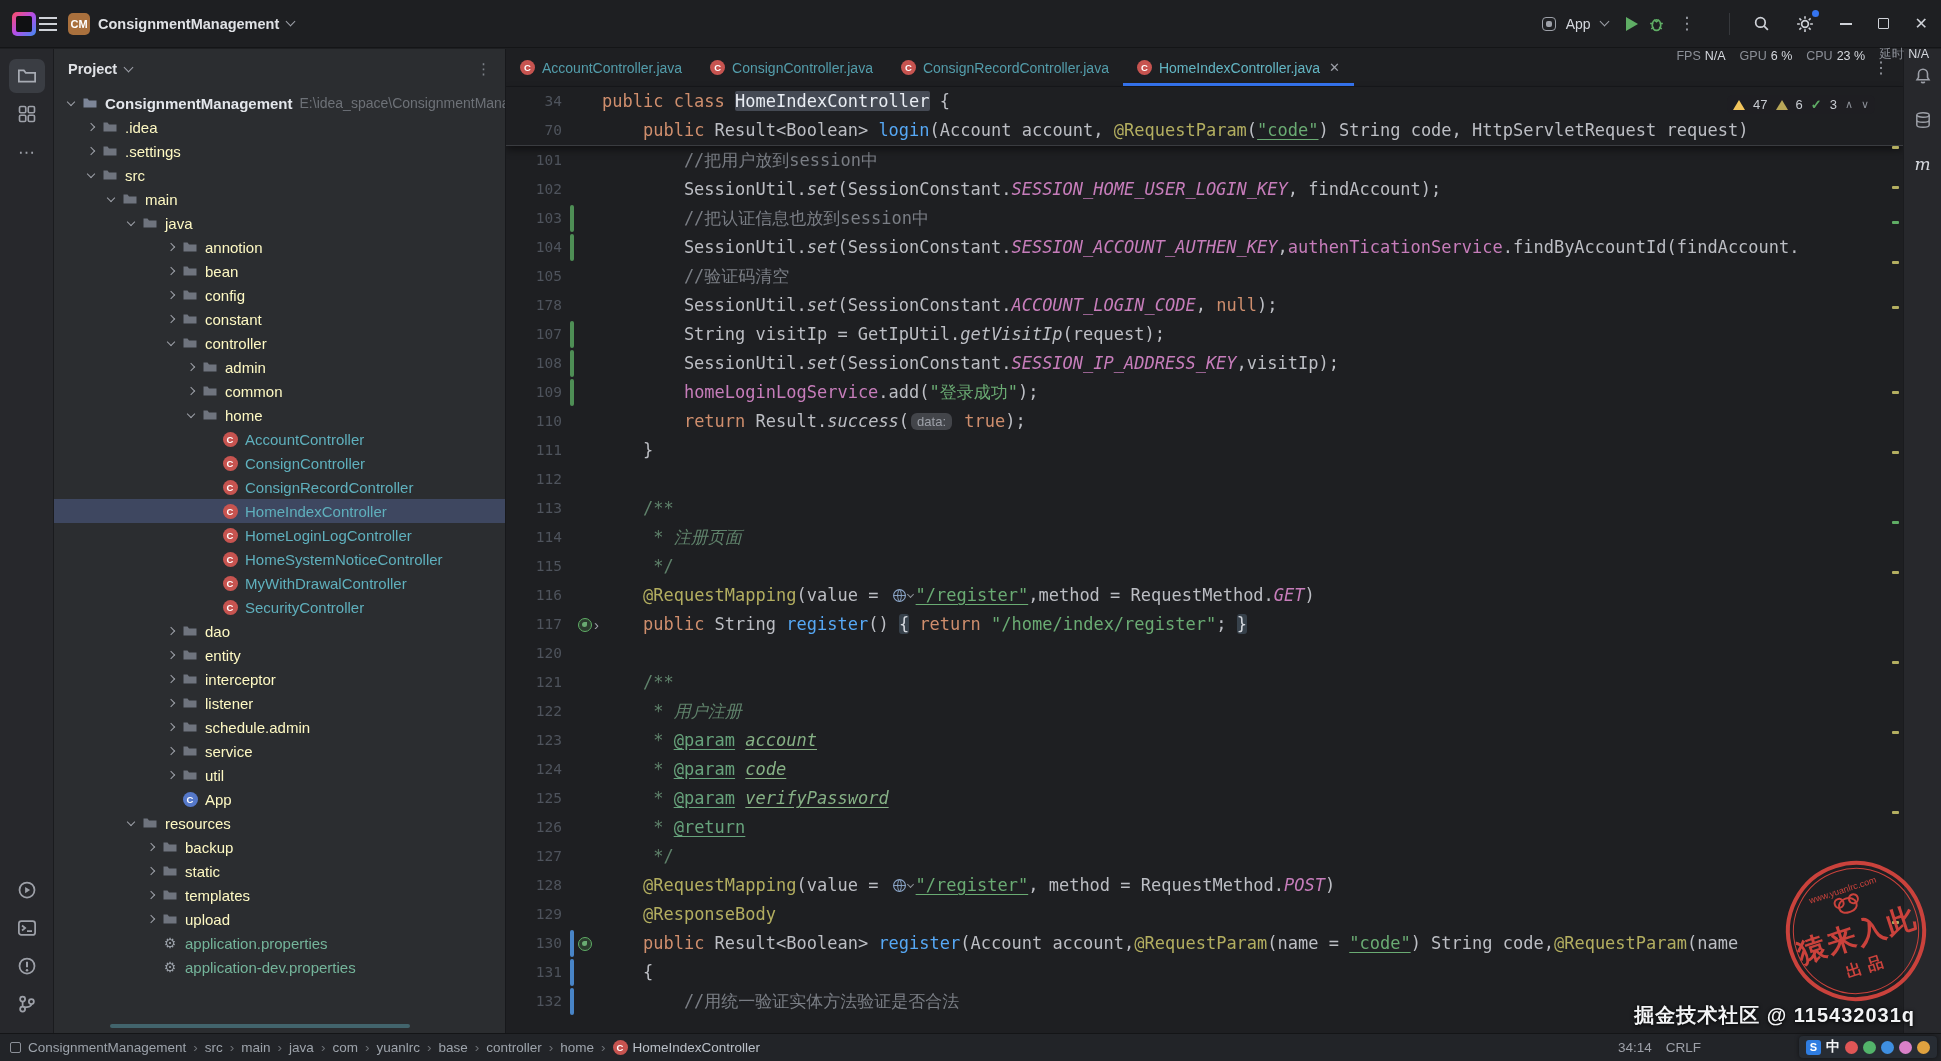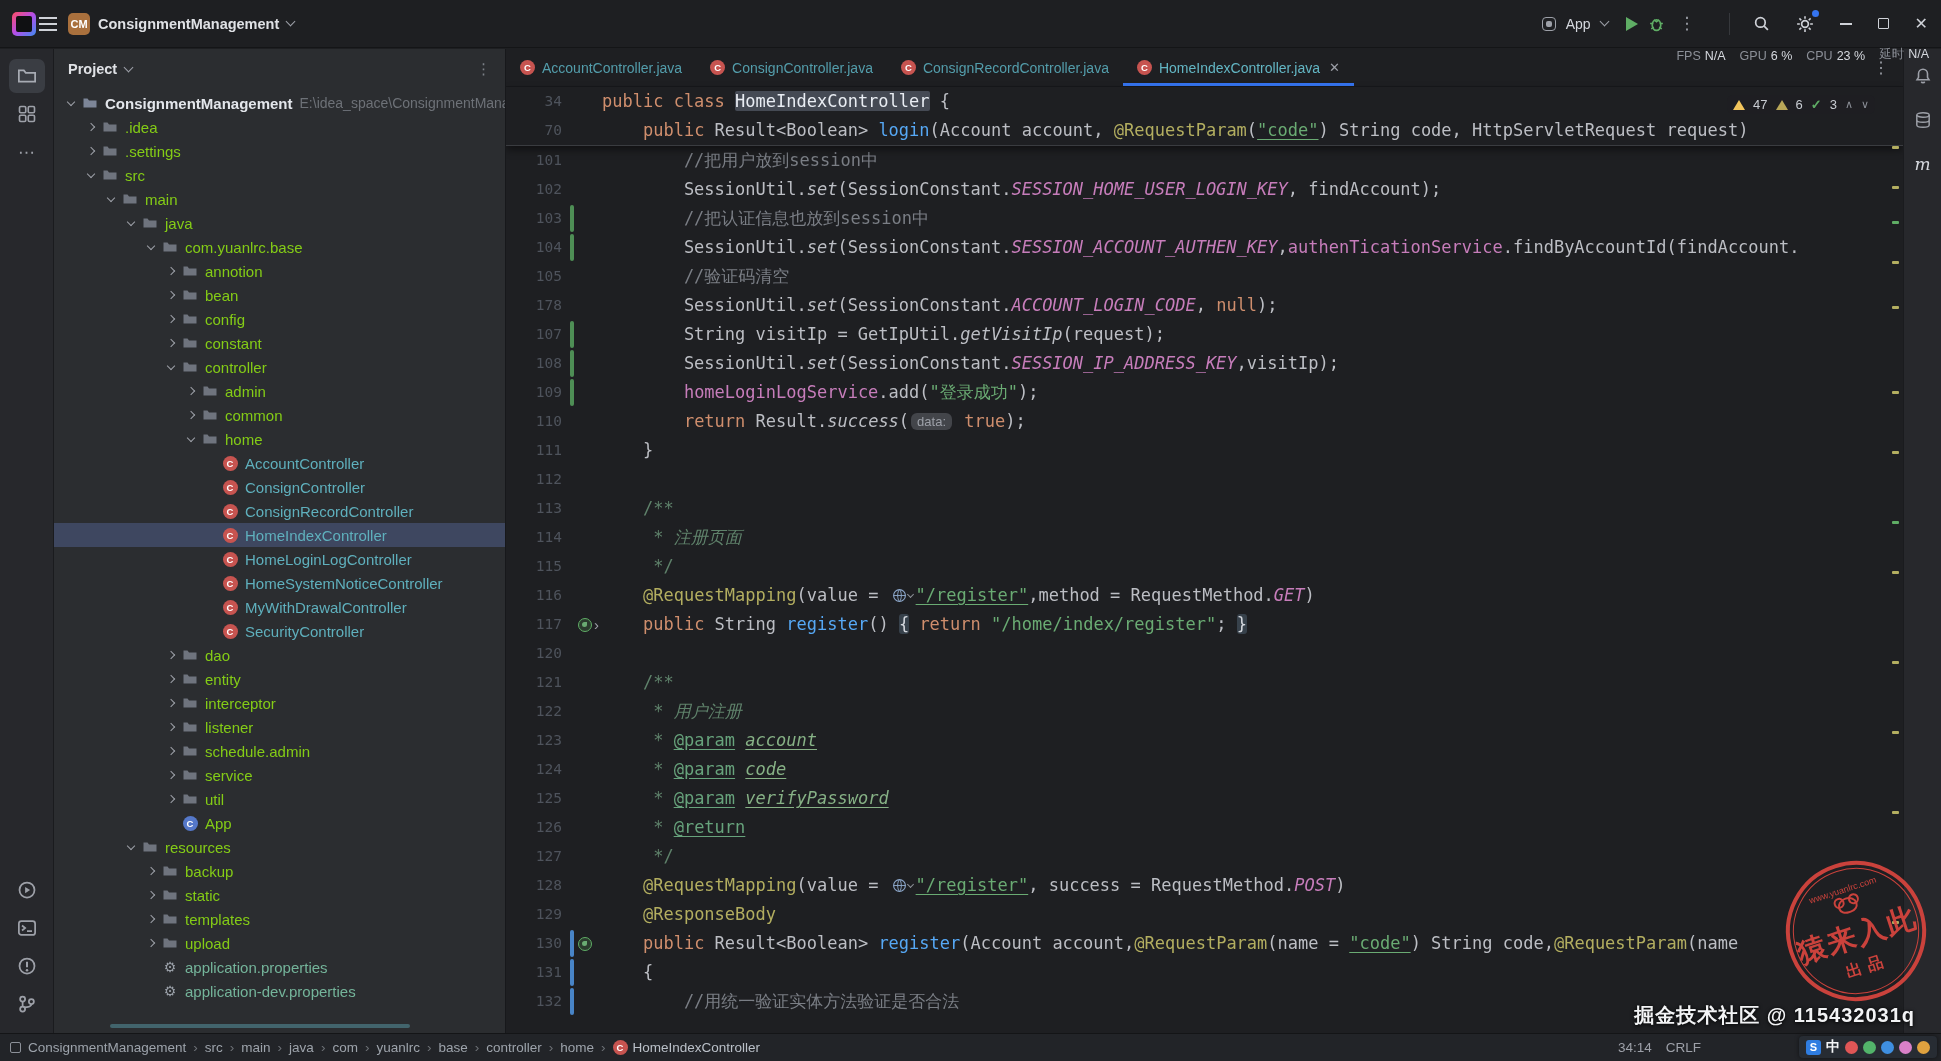--- a/index.html
+++ b/index.html
@@ -65,21 +65,21 @@
   .trow.sel{ background:#3e4760; }
   .tchev{ width:18px; flex:none; display:flex; align-items:center; justify-content:center;}
   .tchev i{ width:6px; height:6px; border-right:1.5px solid #9da0a8; border-bottom:1.5px solid #9da0a8; display:block;}
   .tchev.open i{ transform:rotate(45deg); margin-top:-3px;}
   .tchev.closed i{ transform:rotate(-45deg);}
   .tico{ width:20px; flex:none; display:flex; align-items:center; justify-content:center;}
   .cls-ic{ width:15px; height:15px; border-radius:50%; background:#c75450; color:#fff; font-size:9.5px; font-weight:bold;
     display:inline-flex; align-items:center; justify-content:center; flex:none;}
   .cls-ic.blue{ background:#5578c9; }
   .props-ic{ color:#9aa0a8; font-size:14px; }
-  .tlabel{ color:#84cc16; margin-left:5px;}
+  .tlabel{ color:#fef9c3; margin-left:5px;}
   .tlabel.bold{ font-weight:bold; color:#e3e6eb;}
   .clr-cyan{ color:#5fb0bd; }
   .clr-green{ color:#74b49a; }
   .tann{ color:#6d7177; font-size:14px; margin-left:7px;}
   .tree-hscroll{ position:absolute; bottom:5px; left:56px; width:300px; height:4px; border-radius:2px; background:#4d7c86; opacity:.7;}
 
   
   .editor-zone{ flex:1; background:#1e1f22; position:relative; display:flex; flex-direction:column; overflow:hidden;}
   .tabbar{ height:38px; display:flex; align-items:stretch; border-bottom:1px solid #17181b; background:#1e1f22;}
   .tab{ display:flex; align-items:center; gap:7px; padding:0 14px; font-size:14px; position:relative; color:#4f98a6;}
@@ -345,31 +345,20 @@
             <span class="tchev open">
               <i></i>
             </span>
             <span class="tico">
               <svg width="16" height="16" viewBox="0 0 16 16">
                 <path d="M1.5 3.5h4l1.5 2h7.5v7h-13z" fill="#6f747e"></path>
               </svg>
             </span>
             <span class="tlabel">java</span>
           </div>
-          <div class="trow" style="padding-left: 88px;">
-            <span class="tchev open">
-              <i></i>
-            </span>
-            <span class="tico">
-              <svg width="16" height="16" viewBox="0 0 16 16">
-                <path d="M1.5 3.5h4l1.5 2h7.5v7h-13z" fill="#6f747e"></path>
-              </svg>
-            </span>
-            <span class="tlabel">com.yuanlrc.base</span>
-          </div>
           <div class="trow" style="padding-left: 108px;">
             <span class="tchev closed">
               <i></i>
             </span>
             <span class="tico">
               <svg width="16" height="16" viewBox="0 0 16 16">
                 <path d="M1.5 3.5h4l1.5 2h7.5v7h-13z" fill="#6f747e"></path>
               </svg>
             </span>
             <span class="tlabel">annotion</span>
@@ -728,21 +717,21 @@
           <div class="crow"><div class="cgut"><span class="lnum">121</span></div><div class="ltext"><span class="cseg doc">    /**</span></div></div>
           <div class="crow"><div class="cgut"><span class="lnum">122</span></div><div class="ltext"><span class="cseg doc">     * </span><span class="cseg docI">用户注册</span></div></div>
           <div class="crow"><div class="cgut"><span class="lnum">123</span></div><div class="ltext"><span class="cseg doc">     * </span><span class="cseg doctag">@param</span><span class="cseg doc"> </span><span class="cseg docparam">account</span></div></div>
           <div class="crow"><div class="cgut"><span class="lnum">124</span></div><div class="ltext"><span class="cseg doc">     * </span><span class="cseg doctag">@param</span><span class="cseg doc"> </span><span class="cseg docparam">code</span></div></div>
           <div class="crow"><div class="cgut"><span class="lnum">125</span></div><div class="ltext"><span class="cseg doc">     * </span><span class="cseg doctag">@param</span><span class="cseg doc"> </span><span class="cseg docparam">verifyPassword</span></div></div>
           <div class="crow"><div class="cgut"><span class="lnum">126</span></div><div class="ltext"><span class="cseg doc">     * </span><span class="cseg doctag">@return</span></div></div>
           <div class="crow"><div class="cgut"><span class="lnum">127</span></div><div class="ltext"><span class="cseg doc">     */</span></div></div>
           <div class="crow"><div class="cgut"><span class="lnum">128</span></div><div class="ltext"><span class="cseg pln">    </span><span class="cseg ann">@RequestMapping</span><span class="cseg pln">(value = </span><span class="globe-wrap"><svg width="15" height="15" viewBox="0 0 16 16">
                   <circle cx="8" cy="8" r="6.3" fill="none" stroke="#8ca6c9" stroke-width="1.2"></circle>
                   <path d="M1.7 8h12.6 M8 1.7c2.6 2.2 2.6 10.4 0 12.6 M8 1.7c-2.6 2.2-2.6 10.4 0 12.6" fill="none" stroke="#8ca6c9" stroke-width="1"></path>
-                </svg><i class="gchev"></i></span><span class="cseg strU">"/register"</span><span class="cseg pln">, success = RequestMethod.</span><span class="cseg const">POST</span><span class="cseg pln">)</span></div></div>
+                </svg><i class="gchev"></i></span><span class="cseg strU">"/register"</span><span class="cseg pln">, method = RequestMethod.</span><span class="cseg const">POST</span><span class="cseg pln">)</span></div></div>
           <div class="crow"><div class="cgut"><span class="lnum">129</span></div><div class="ltext"><span class="cseg pln">    </span><span class="cseg ann">@ResponseBody</span></div></div>
           <div class="crow"><div class="cgut"><span class="lnum">130</span><i class="cbar b"></i><span class="gics"><span class="spring-ic"></span></span></div><div class="ltext"><span class="cseg pln">    </span><span class="cseg kw">public </span><span class="cseg pln">Result&lt;Boolean&gt; </span><span class="cseg mdecl">register</span><span class="cseg pln">(Account account,</span><span class="cseg ann">@RequestParam</span><span class="cseg pln">(name = </span><span class="cseg strU">"code"</span><span class="cseg pln">) String code,</span><span class="cseg ann">@RequestParam</span><span class="cseg pln">(name</span></div></div>
           <div class="crow"><div class="cgut"><span class="lnum">131</span><i class="cbar b"></i></div><div class="ltext"><span class="cseg pln">    {</span></div></div>
           <div class="crow"><div class="cgut"><span class="lnum">132</span><i class="cbar b"></i></div><div class="ltext"><span class="cseg cmt">        //用统一验证实体方法验证是否合法</span></div></div>
         </div>
 
       <div class="scroll-marks">
         <i class="smark" style="top:55px"></i>
           <i class="smark" style="top:95px"></i>
         <i class="smark green" style="top:130px"></i>

